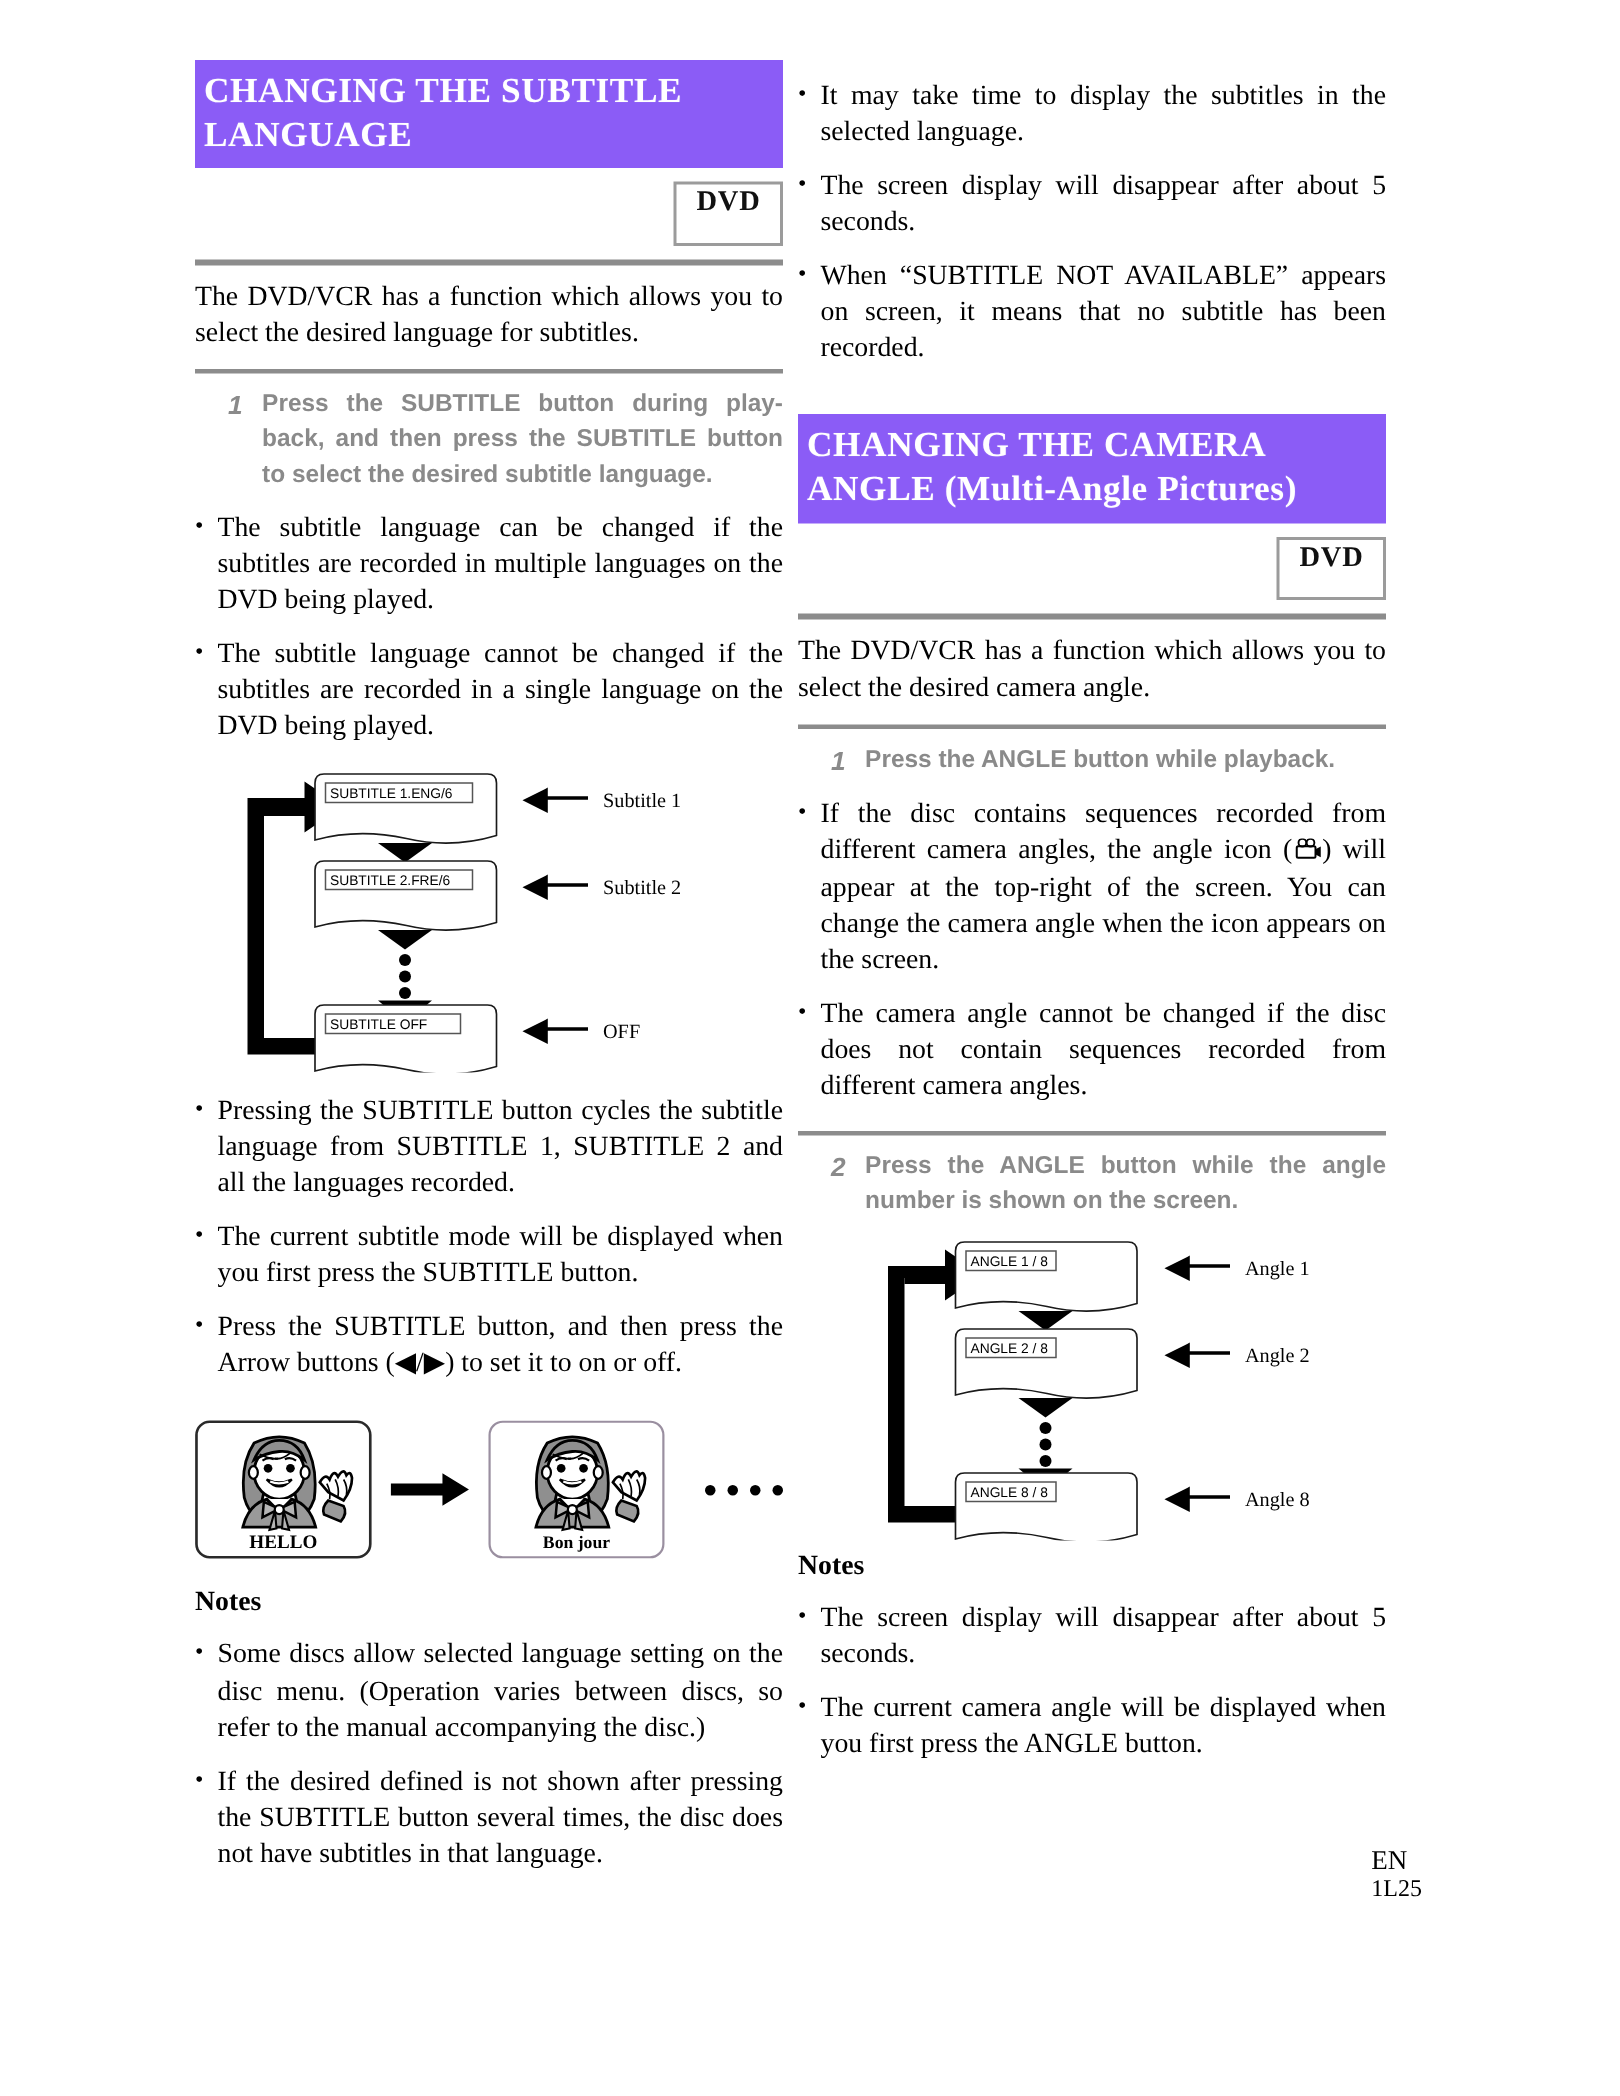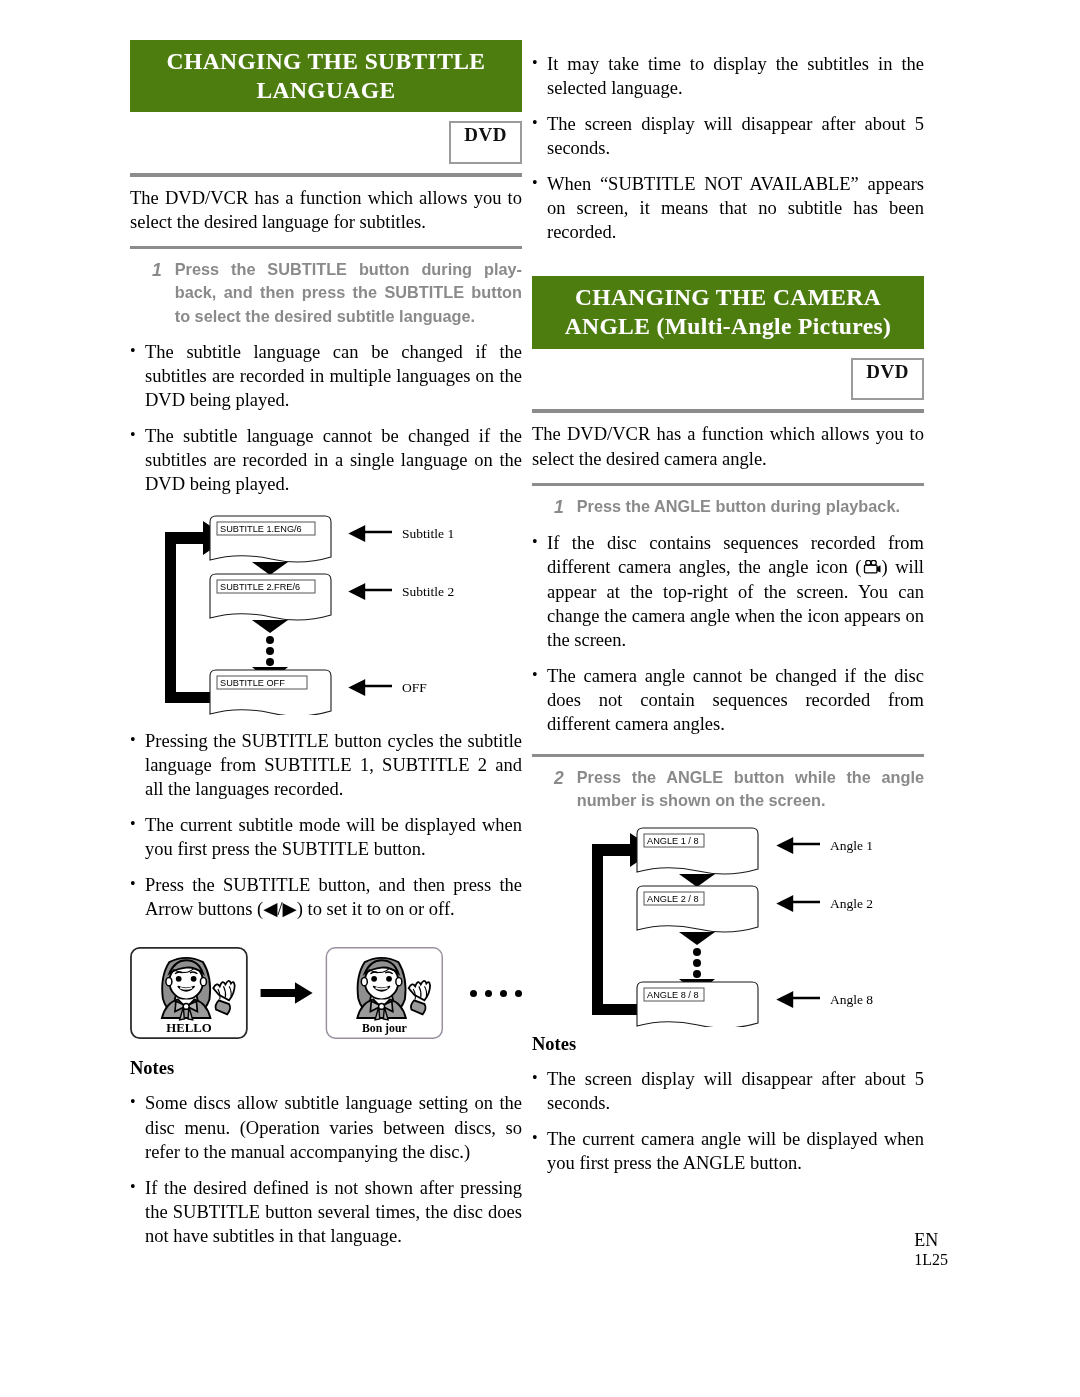--- a/index.html
+++ b/index.html
@@ -24,23 +24,23 @@
   .col {
     position: absolute;
     top: 40px;
     width: 392px;
   }
   .col-left  { left: 130px; }
   .col-right { left: 532px; }
 
   
   .banner {
-    background: #4d7c0f;
+    background: #8b5cf6;
     color: #ffffff;
-    text-align: center;
+    text-align: left;
     font-weight: bold;
     font-size: 23.5px;
     line-height: 1.22;
     letter-spacing: 0.4px;
     padding: 7px 6px 8px 6px;
     box-sizing: border-box;
     text-shadow: 0 0 1px rgba(255,255,255,0.25);
   }
   .banner .ln { display:block; white-space: nowrap; }
 
@@ -340,21 +340,21 @@
         <i></i>
         <i></i>
         <i></i>
         <i></i>
       </div>
     </div>
 
     <div style="margin-top:14px">
       <p class="notes-hd">Notes</p>
       <ul class="bl tight" style="margin-top:3px">
-        <li>Some discs allow subtitle language setting on the disc menu. (Operation varies between discs, so refer to the manual accompanying the disc.)</li>
+        <li>Some discs allow selected language setting on the disc menu. (Operation varies between discs, so refer to the manual accompanying the disc.)</li>
         <li>If the desired defined is not shown after pressing the SUBTITLE button several times, the disc does not have subtitles in that language.</li>
       </ul>
     </div>
   </div>
 
   <div class="col col-right">
 
     <ul class="bl" style="margin-top:6px">
       <li>It may take time to display the subtitles in the selected language.</li>
       <li>The screen display will disappear after about 5 seconds.</li>
@@ -371,21 +371,21 @@
     </div>
 
     <div class="rule"></div>
 
     <p class="body">The DVD/VCR has a function which allows you to select the desired camera angle.</p>
 
     <div class="rule thin" style="margin-top:12px"></div>
 
     <div class="step">
       <span class="num">1</span>
-      <span class="txt">Press the ANGLE button during playback.</span>
+      <span class="txt">Press the ANGLE button while playback.</span>
     </div>
 
     <ul class="bl" style="margin-top:8px">
       <li><span>If the disc contains sequences recorded from different camera angles, the angle icon (</span><svg class="cam-icon" viewBox="0 0 24 18">
             <circle cx="7.5" cy="3.4" r="3.1" fill="none" stroke="#000" stroke-width="1.5"></circle>
             <circle cx="14" cy="3.4" r="3.1" fill="none" stroke="#000" stroke-width="1.5"></circle>
             <rect x="3" y="6.2" width="15" height="9.2" rx="1.2" fill="none" stroke="#000" stroke-width="1.6"></rect>
             <path d="M18,8.6 L22.2,6.4 L22.2,15 L18,12.8 Z" fill="#000"></path>
           </svg><span>) will appear at the top-right of the screen. You can change the camera angle when the icon appears on the screen.</span></li>
       <li>The camera angle cannot be changed if the disc does not contain sequences recorded from different camera angles.</li>

